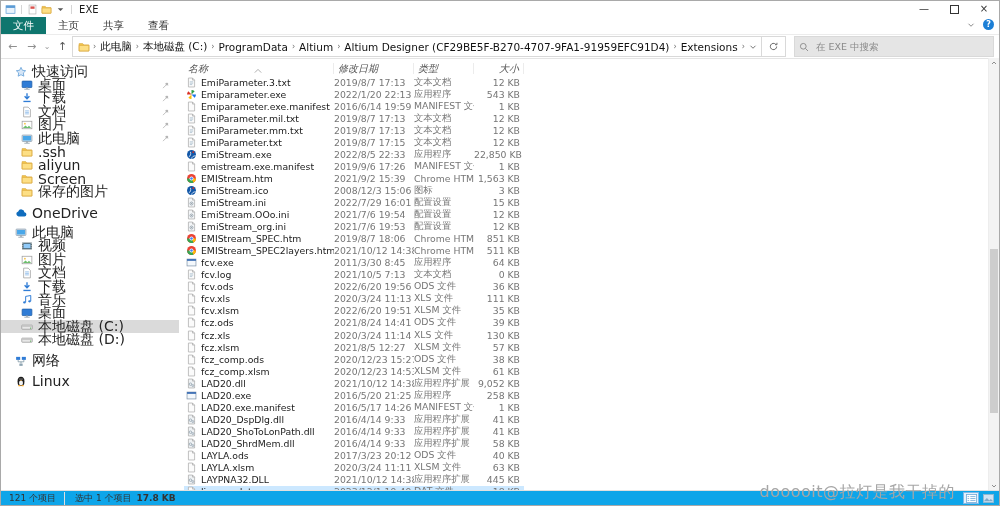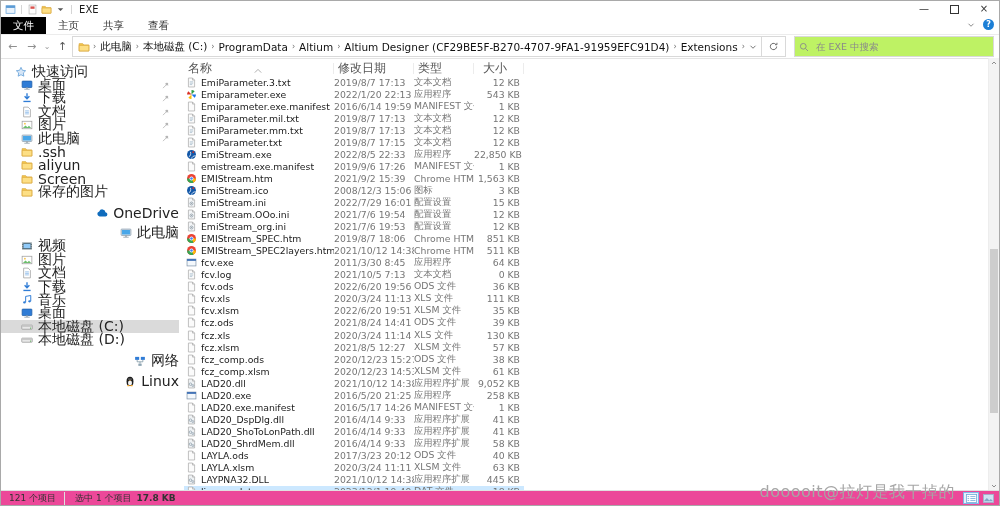--- a/index.html
+++ b/index.html
@@ -15,76 +15,76 @@
   .qa .sep-l{color:#c9c9c9;font-size:9px;padding:0 1px;}
   .tb-ic{width:11px;height:11px;display:inline-flex;}
   .tb-ic svg{width:100%;height:100%;}
   .title-text{margin-left:5px;font-size:10px;color:#1a1a1a;}
   .win-controls{margin-left:auto;display:flex;height:16px;}
   .wc{width:30px;display:flex;align-items:center;justify-content:center;color:#333;font-size:10px;line-height:1;}
   .wc .maxbox{width:7px;height:7px;border:1px solid #333;display:inline-block;}
   
   .menubar{height:17px;display:flex;align-items:stretch;border-bottom:1px solid #ececec;position:relative;}
   .tab{padding:2px 12px 1px;font-size:10.5px;color:#333;display:flex;align-items:center;}
-  .tab.active{background:#000000;color:#fff;}
+  .tab.active{background:#0f766e;color:#fff;}
   .ribbon-right{position:absolute;right:5px;top:2px;display:flex;align-items:center;gap:7px;}
   .chev12{width:10px;height:10px;display:inline-flex;}
   .chev12 svg{width:100%;height:100%;}
   .help-circle{width:11px;height:11px;border-radius:50%;background:#1c7fd6;color:#fff;font-size:8px;font-weight:bold;display:flex;align-items:center;justify-content:center;}
   
   .addressbar{height:23px;display:flex;align-items:center;padding:0 5px 0 2px;border-bottom:1px solid #e4e4e4;}
   .nav-btn{width:19px;text-align:center;color:#8f8f8f;font-size:11px;line-height:1;}
   .nav-btn.up{color:#555;}
   .nav-btn.small{width:12px;font-size:8px;color:#9a9a9a;}
   .crumb-field{flex:1;height:19px;border:1px solid #d9d9d9;display:flex;align-items:center;padding:0 3px;background:#fff;overflow:hidden;}
   .crumb-folder{width:12px;height:12px;flex:none;margin:0 2px;display:inline-flex;}
   .crumb-folder svg{width:100%;height:100%;}
   .crumb{padding:0 3px;font-size:10.5px;color:#111;white-space:nowrap;}
   .csep{color:#6e6e6e;font-size:8px;padding:0 1px;}
   .crumb-v{margin-left:auto;flex:none;}
   .refresh-btn{width:23px;height:19px;border:1px solid #d9d9d9;border-left:none;display:flex;align-items:center;justify-content:center;}
   .refresh-btn svg{width:11px;height:11px;}
-  .search-box{width:190px;height:19px;border:1px solid #d9d9d9;margin-left:8px;display:flex;align-items:center;padding:0 4px;background:#bef264;}
+  .search-box{width:190px;height:19px;border:1px solid #d9d9d9;margin-left:8px;display:flex;align-items:center;padding:0 4px;background:#e5e5e5;}
   .search-box svg{width:10px;height:10px;flex:none;}
   .search-box input{border:none;outline:none;width:100%;font-size:9.5px;margin-left:5px;font-family:inherit;color:#444;background:transparent;}
   .search-box input::placeholder{color:#8a8a8a;}
   
   .main{display:flex;height:435px;position:relative;}
   .sidebar{width:178px;flex:none;padding-top:6px;font-size:14px;overflow:hidden;}
   .side-item{height:13.4px;display:flex;align-items:center;padding-left:14px;color:#222;position:relative;white-space:nowrap;}
   .side-item.lvl1{padding-left:20px;}
-  .side-item.gap{margin-top:7px;justify-content:flex-end;}
+  .side-item.gap{margin-top:7px;}
   .side-item.selected{background:#dadada;}
   .side-icon{width:12px;height:12px;margin-right:5px;flex:none;display:inline-flex;}
   .side-icon svg{width:100%;height:100%;}
   .pin-ic{position:absolute;right:9px;top:2.5px;width:9px;height:9px;display:inline-flex;opacity:.75;}
   .pin-ic svg{width:100%;height:100%;}
   
   .filearea{flex:1;position:relative;padding-left:5px;padding-top:2px;overflow:hidden;}
   .sort-chev{position:absolute;top:0px;left:75px;width:8px;height:6px;}
-  .list-header{display:grid;grid-template-columns:150px 80px 60px 50px;width:340px;height:14px;align-items:center;font-size:12px;color:#555;}
+  .list-header{display:grid;grid-template-columns:150px 80px 60px 50px;width:340px;height:14px;align-items:center;font-size:10px;color:#555;font-style:italic;}
   .hcol{padding-left:4px;border-right:1px solid #ececec;height:11px;line-height:11px;white-space:nowrap;}
-  .hcol.right{text-align:right;padding-right:16px;}
+  .hcol.right{text-align:right;padding-right:4px;}
   .rows{margin-top:1px;}
   .frow{display:grid;grid-template-columns:150px 80px 60px 50px;width:340px;height:12.05px;align-items:center;font-size:9.3px;color:#767676;}
   .frow.selected{background:#cce8ff;}
   .fname{color:#1b1b1b;display:flex;align-items:center;padding-left:2px;white-space:nowrap;overflow:hidden;}
   .ficon{width:11px;height:11px;flex:none;margin-right:4px;display:inline-flex;}
   .ficon svg{width:100%;height:100%;}
   .fdate,.ftype{white-space:nowrap;overflow:hidden;}
   .fsize{text-align:right;padding-right:4px;white-space:nowrap;}
   
   .vscroll{position:absolute;right:0;top:57px;bottom:14px;width:10px;background:#f3f3f3;border-left:1px solid #ededed;}
   .vs-arrow{position:absolute;left:0;width:10px;height:10px;display:flex;align-items:center;justify-content:center;}
   .vs-arrow svg{width:8px;height:8px;}
   .vs-up{top:0;}
   .vs-down{bottom:0;}
   .vs-thumb{position:absolute;left:1px;width:8px;top:44%;height:38%;background:#cdcdcd;}
   
-  .statusbar{position:absolute;left:0;right:0;bottom:0;height:14px;border-top:1px solid #e0e0e0;display:flex;align-items:center;font-size:9px;color:#333;padding-left:8px;background:#ec4899;}
+  .statusbar{position:absolute;left:0;right:0;bottom:0;height:14px;border-top:1px solid #e0e0e0;display:flex;align-items:center;font-size:9px;color:#333;padding-left:8px;background:#0ea5e9;}
   .st-sel{margin-left:8px;border-left:1px solid #e0e0e0;padding-left:10px;}
   .st-size{margin-left:5px;font-weight:bold;}
   .view-toggles{position:absolute;right:3px;bottom:1px;display:flex;gap:1px;}
   .vt{width:16px;height:12px;border:1px solid transparent;display:flex;align-items:center;justify-content:center;box-sizing:border-box;}
   .vt.active{border-color:#7fb8e8;background:#e5f1fb;}
   .vt svg{width:11px;height:9px;}
   
   .watermark{position:absolute;right:44px;bottom:2px;font-size:16px;color:#a6a6a6;z-index:6;pointer-events:none;letter-spacing:.5px;}
 </style>
 </head>

